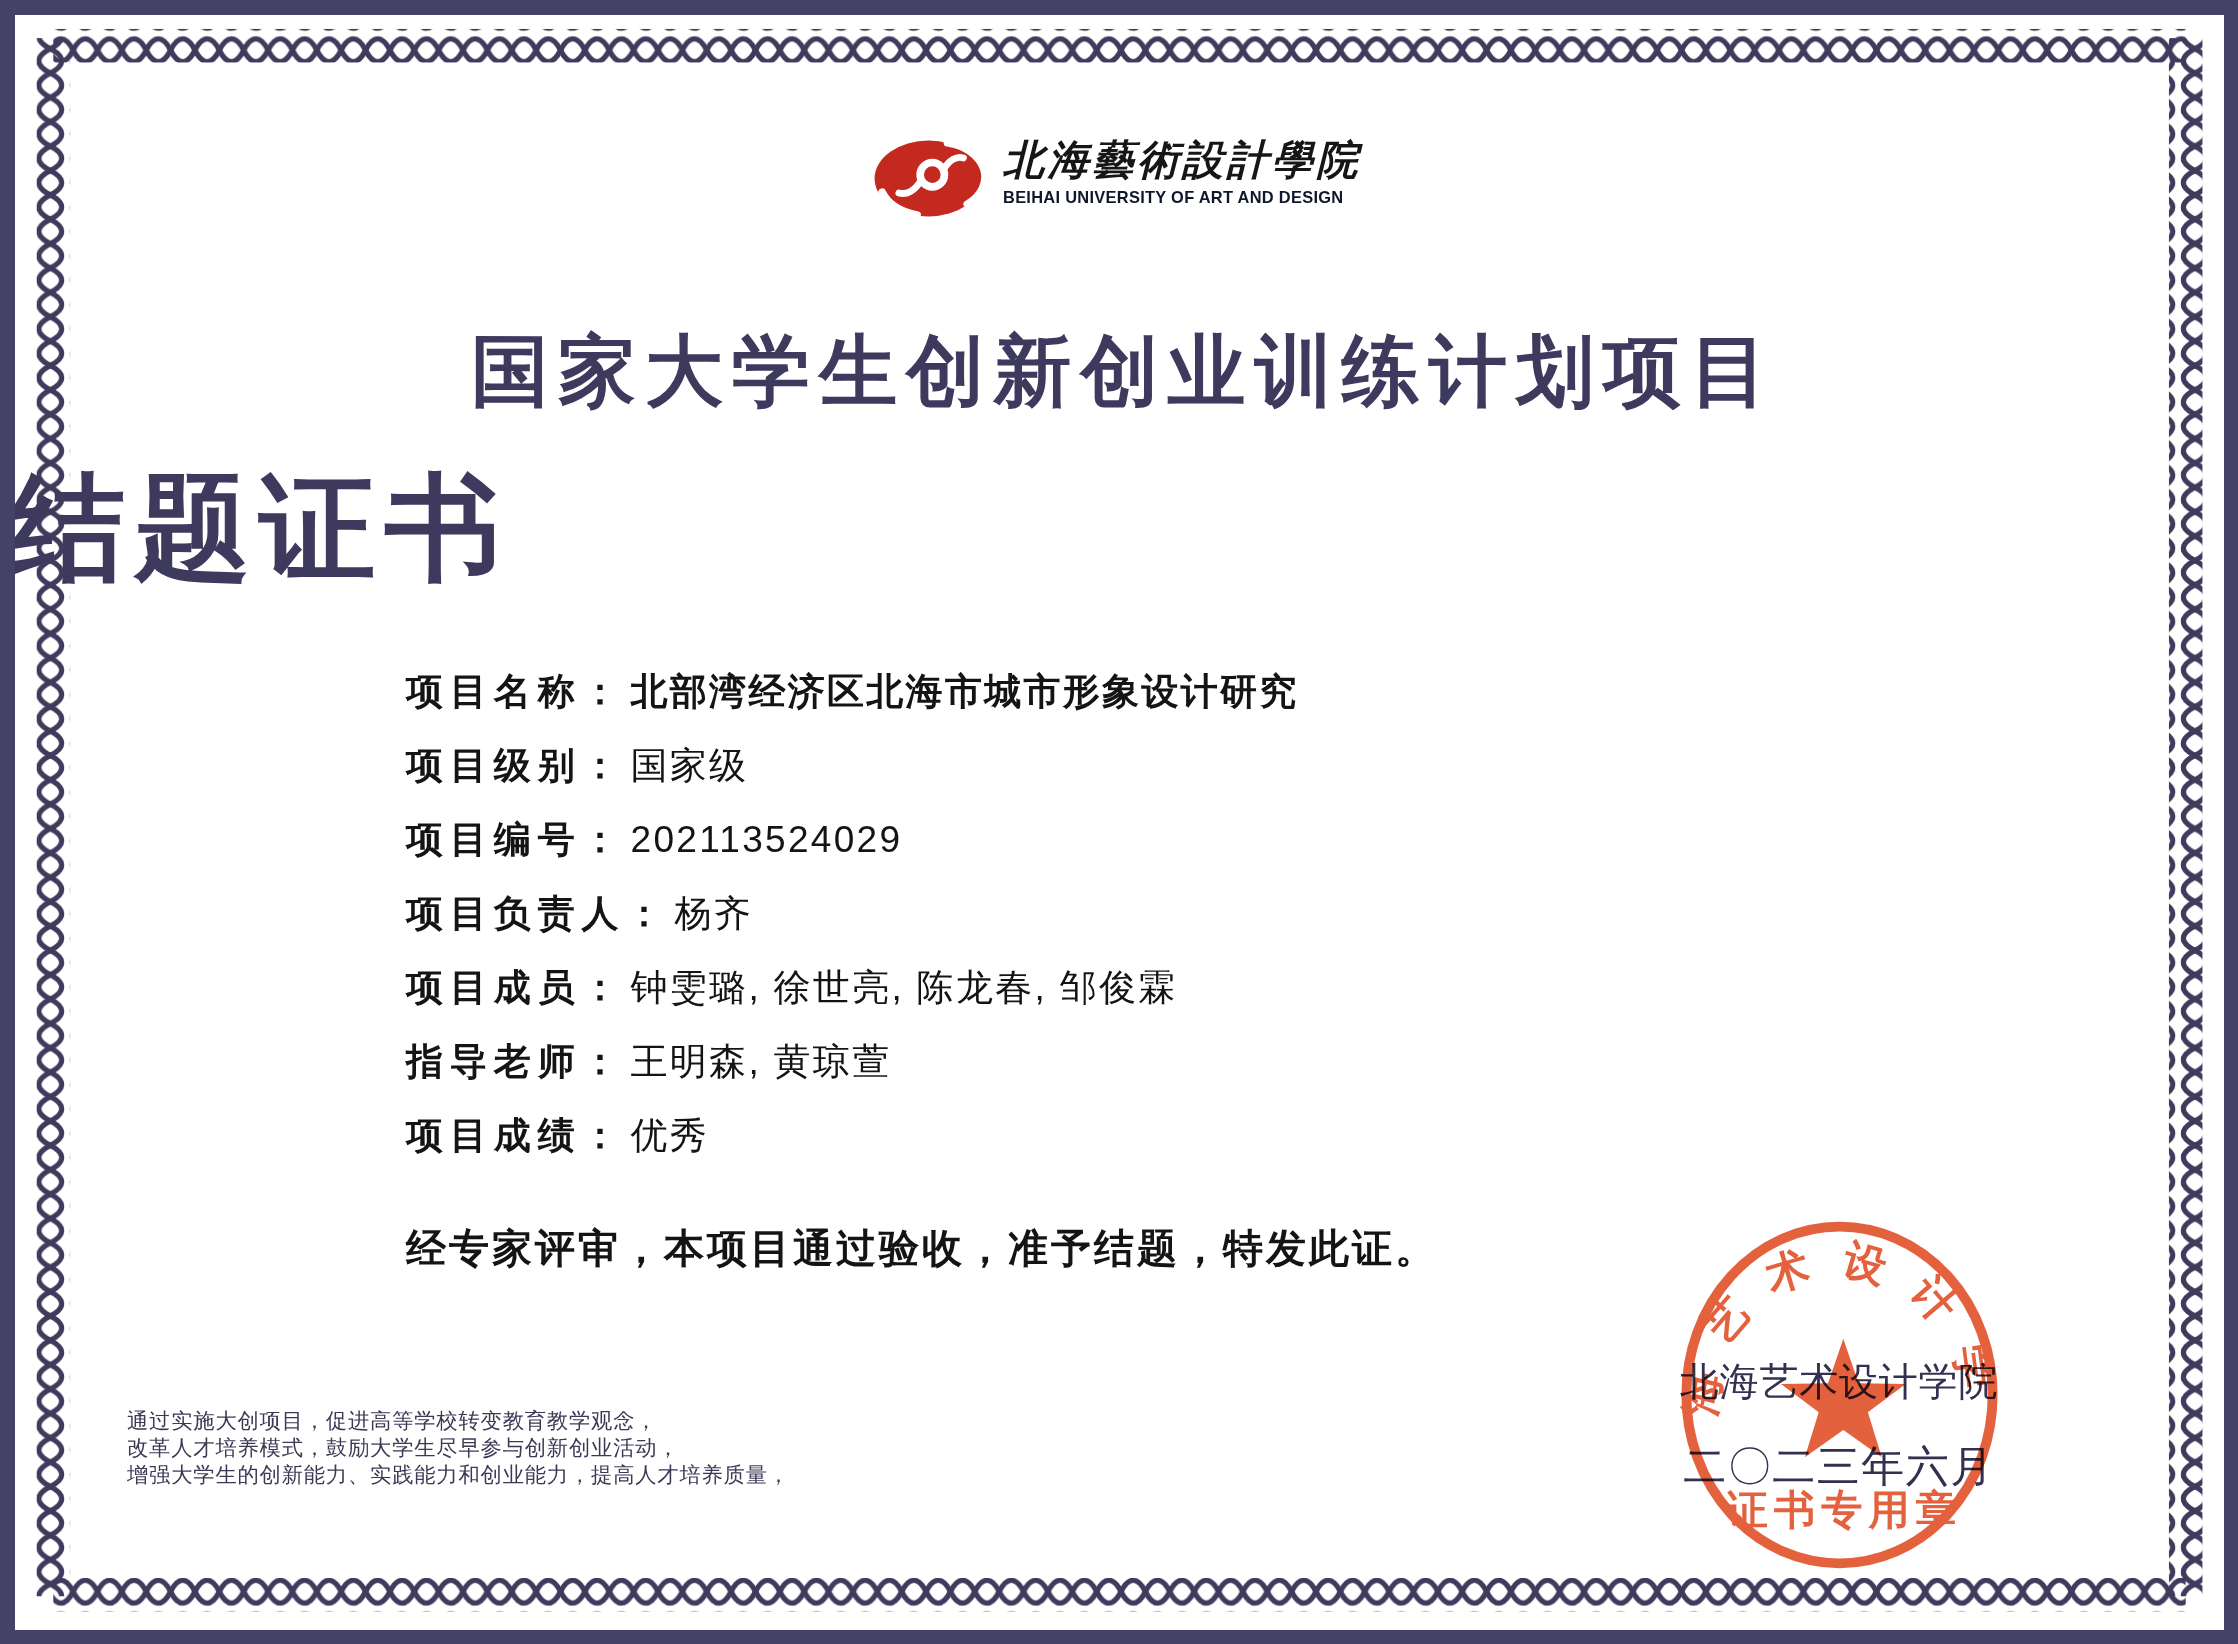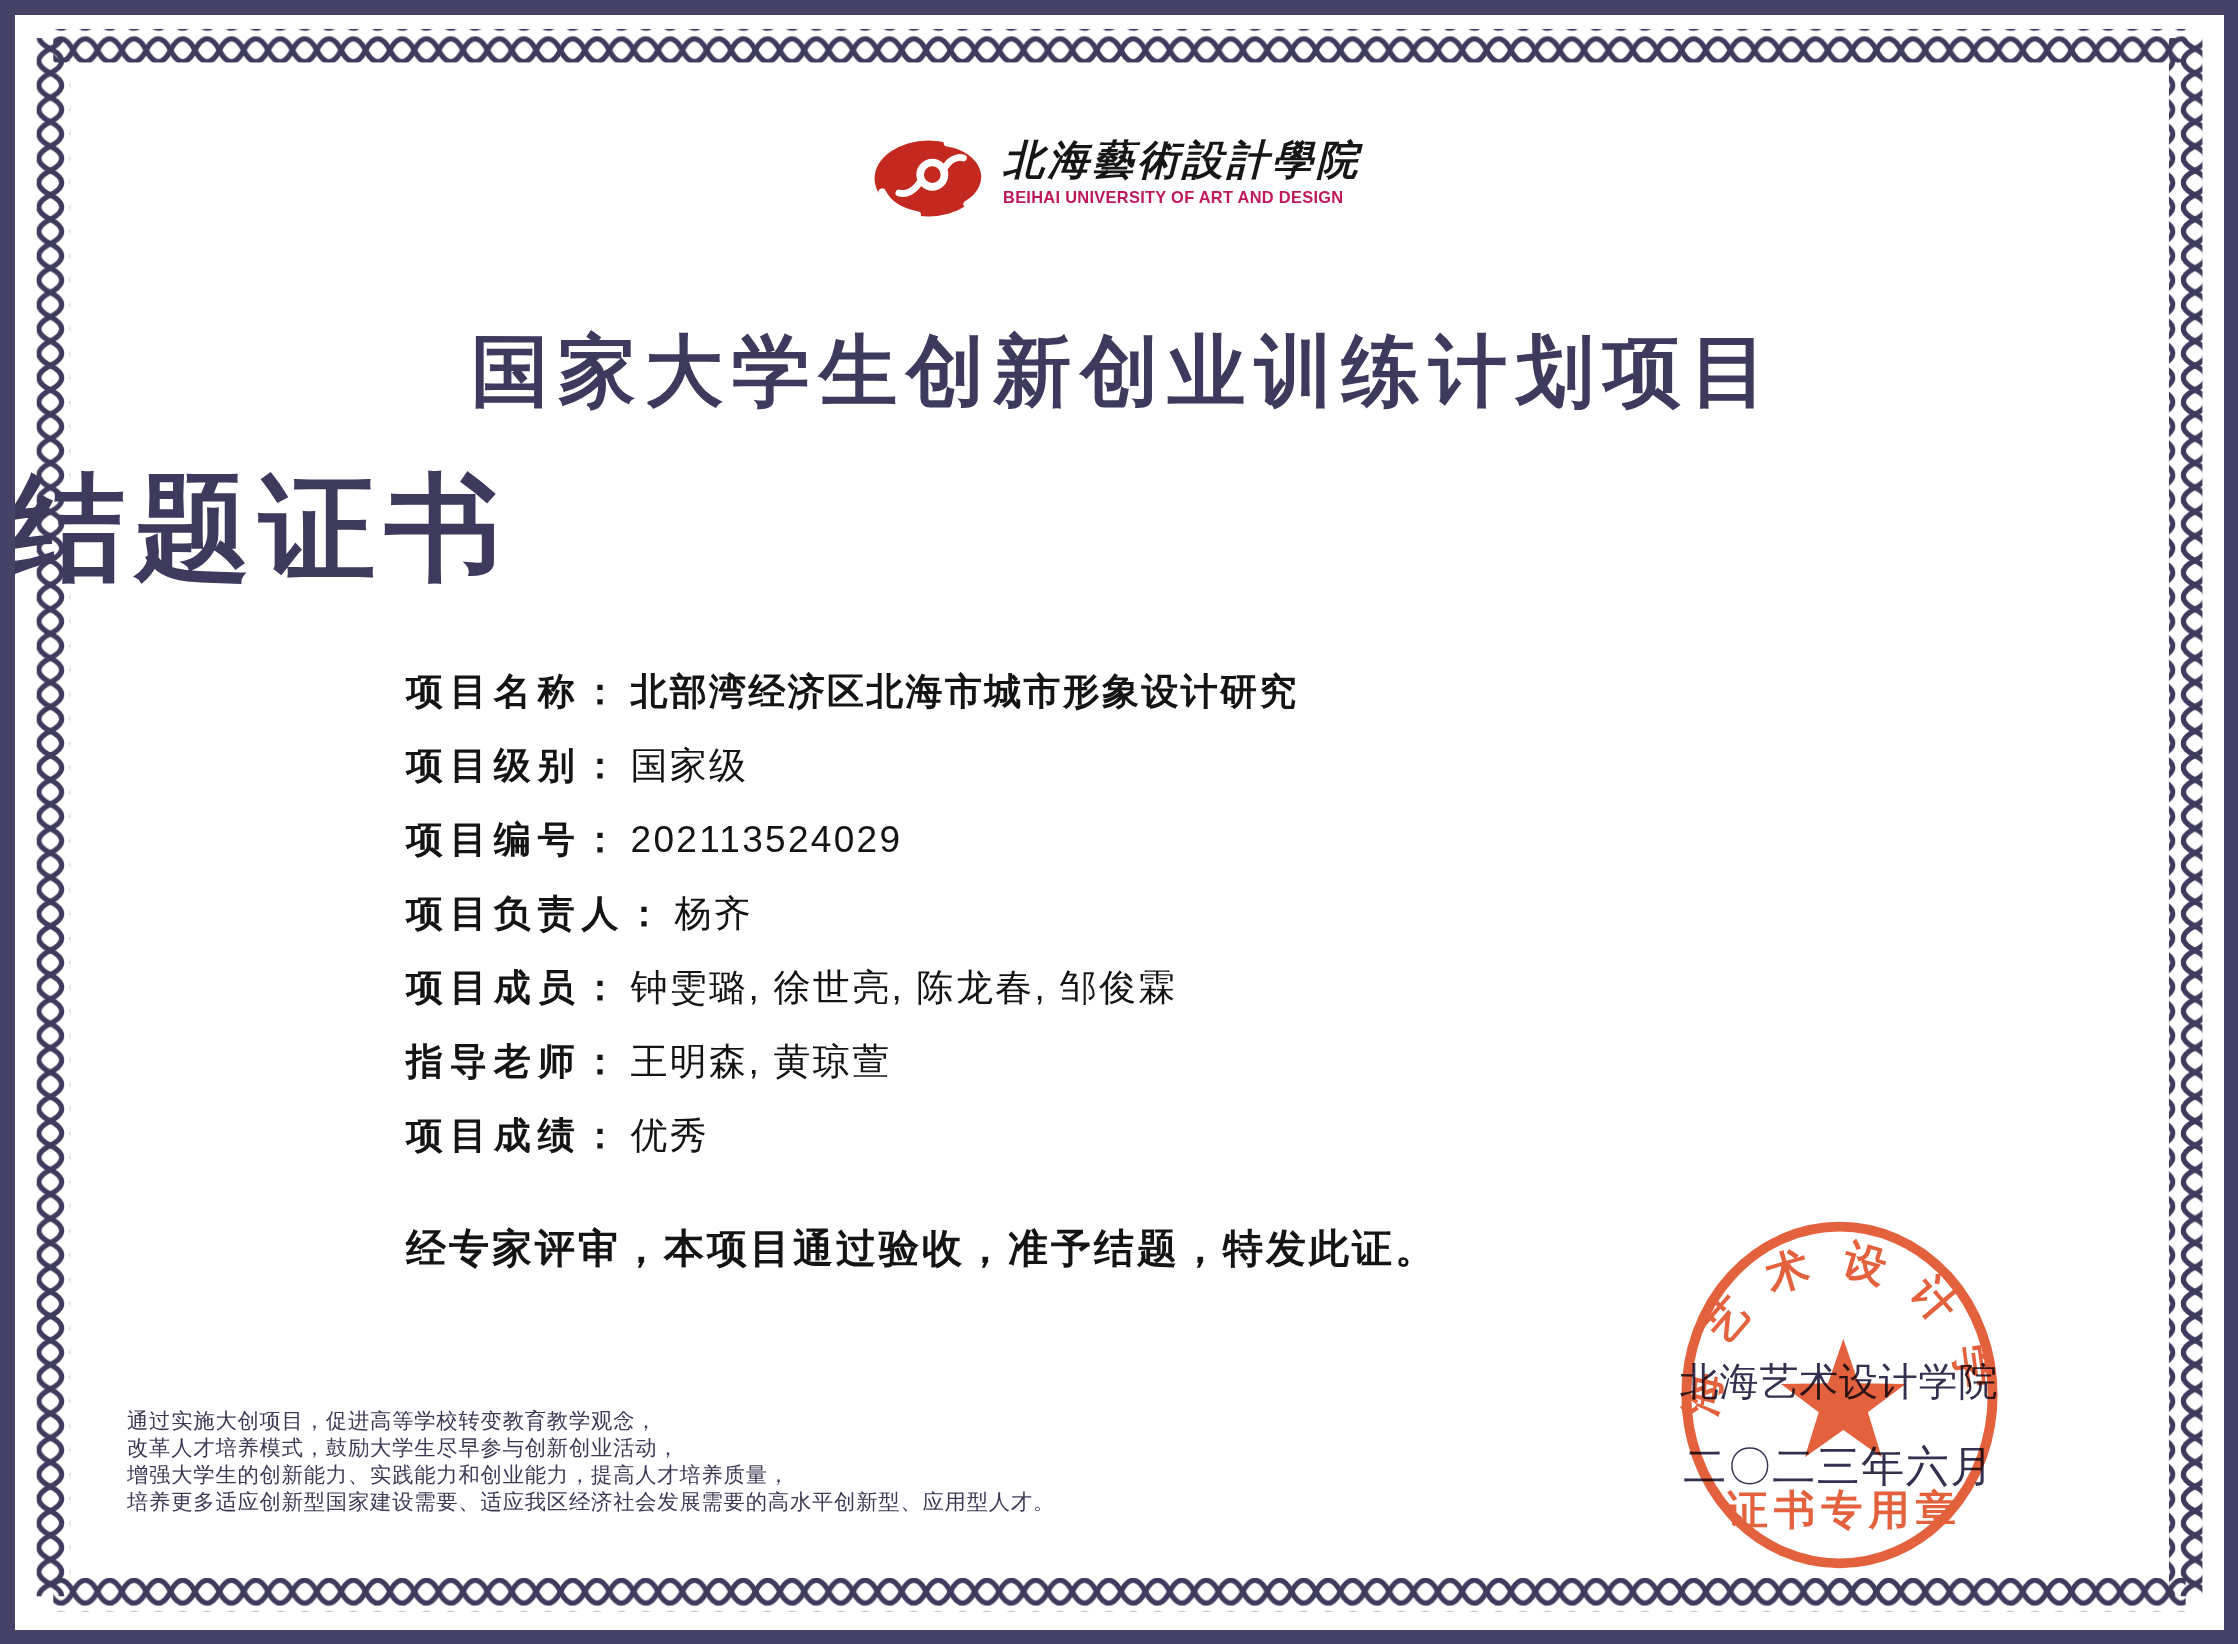--- a/index.html
+++ b/index.html
@@ -13,21 +13,21 @@
 
   
   .logo-swirl{position:absolute;left:873px;top:139px;width:111px;height:79px;}
   .logo-red-fill{fill:var(--logo-red,#c4291f);}
   .logo-white{stroke:#ffffff;fill:none;stroke-linecap:round;}
   .logo-calli{position:absolute;left:1003px;top:137px;width:381px;height:50px;
     font-family:"DejaVu Serif","Liberation Serif",serif;font-weight:700;font-style:italic;
     font-size:41px;line-height:47px;letter-spacing:3.8px;color:#171515;white-space:nowrap;}
   .logo-eng{position:absolute;left:1003px;top:188px;width:381px;
     font-family:"Liberation Sans","DejaVu Sans",sans-serif;font-weight:700;
-    font-size:16.4px;letter-spacing:0.3px;color:#be185d;white-space:nowrap;}
+    font-size:16.4px;letter-spacing:0.3px;color:#0f172a;white-space:nowrap;}
 
   
   .title1{position:absolute;left:0;top:320px;width:2239px;text-align:center;
     font-family:"DejaVu Serif","Liberation Serif",serif;font-weight:700;
     font-size:78px;letter-spacing:9.1px;color:var(--title-navy,#3d3a5e);white-space:nowrap;text-indent:9.1px;}
   .title2{position:absolute;left:0;top:451px;width:2239px;
     font-family:"DejaVu Serif","Liberation Serif",serif;font-weight:700;
     font-size:116px;letter-spacing:9.1px;color:var(--title-navy,#3d3a5e);white-space:nowrap;text-indent:9.1px;}
 
   
@@ -116,21 +116,20 @@
       <span class="flabel">项目成绩：</span><span class="fvalue">优秀</span>
     </div>
   </div>
 
   <div class="statement">经专家评审，本项目通过验收，准予结题，特发此证。</div>
 
   <div class="footnote">
     <div>通过实施大创项目，促进高等学校转变教育教学观念，</div>
     <div>改革人才培养模式，鼓励大学生尽早参与创新创业活动，</div>
     <div>增强大学生的创新能力、实践能力和创业能力，提高人才培养质量，</div>
-    <div>培养更多适应创新型国家建设需要、适应我区经济社会发展需要的高水平创新型、应用型人才。</div>
   </div>
 
   <div class="issuer">
     <div class="issuer-name">北海艺术设计学院</div>
     <div class="issuer-date">二〇二三年六月</div>
   </div>
 
   <svg class="seal-svg" viewBox="0 0 424 462" aria-hidden="true">
     <ellipse class="seal-stroke" cx="212" cy="231" rx="201" ry="221" stroke-width="13"></ellipse>
     <path class="seal-fill" d="M217,157 L237,215.5 L298.8,216.4 L249.3,253.5 L267.5,312.6 L217,277 L166.5,312.6 L184.7,253.5 L135.2,216.4 L197,215.5 Z"></path>

